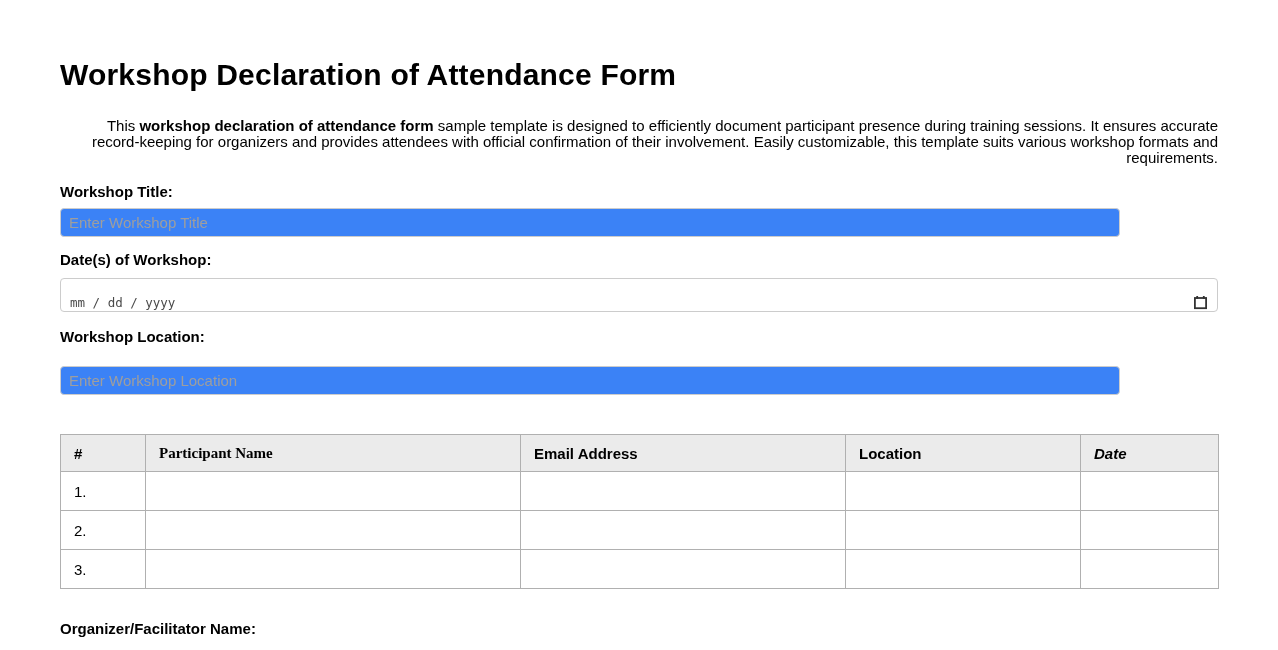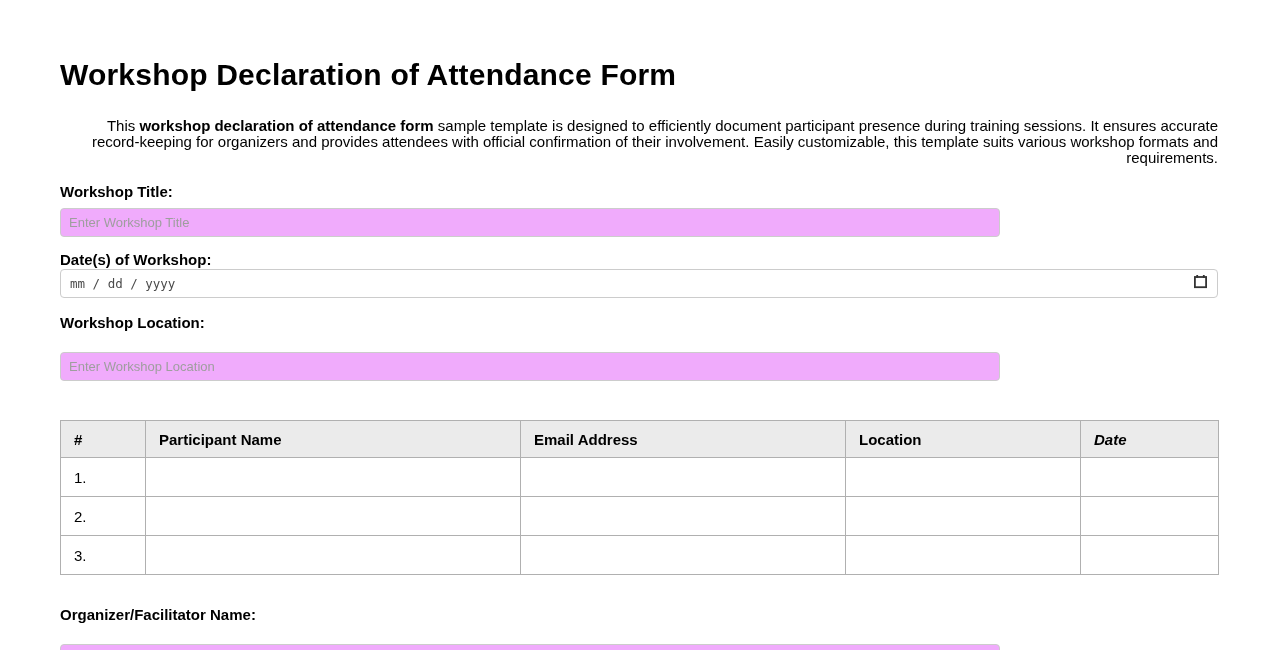--- a/index.html
+++ b/index.html
@@ -33,42 +33,42 @@
     font-size: 15px;
     line-height: 18px;
     font-weight: bold;
   }
   .field-label.mt14 { margin-top: 14px; }
   .field-label.mt16 { margin-top: 16px; }
   .field-label.mt31 { margin-top: 31px; }
   input.txt {
     display: block;
     margin-top: 7px;
-    width: 940px;
+    width: 1060px;
     height: 29px;
     border: 1px solid #cccccc;
     border-radius: 4px;
     padding: 0 8px;
     font-family: "Liberation Sans", sans-serif;
-    font-size: 13px;
+    font-size: 15px;
     color: #000;
-    background: #f0abfc;
+    background: #3b82f6;
     outline: none;
   }
   input.txt::placeholder { color: #9e9e9e; opacity: 1; }
   input.mt8 { margin-top: 20px; }
   .datebox {
+    margin-top: 9px;
     width: 1158px;
     height: 29px;
     border: 1px solid #cccccc;
     border-radius: 4px;
     background: #fff;
     display: flex;
-    align-items: center;
-    padding: 0 9px;
+    padding: 16px 9px;
     cursor: text;
   }
   .dateval {
     font-family: "DejaVu Sans Mono", monospace;
     font-size: 12.5px;
     color: #4a4a4a;
     flex: 1;
   }
   .cal-icon { flex: 0 0 auto; }
   table.attendance {
@@ -86,21 +86,21 @@
   table.attendance th {
     background: #ebebeb;
     height: 37px;
     font-weight: bold;
   }
   table.attendance td {
     height: 39px;
     background: #ffffff;
   }
   .col-num  { width: 85px; }
-  .col-name { width: 375px; }
+  .col-name { width: 375px; font-family: Liberation Serif, serif; }
   .col-email{ width: 325px; }
   .col-sig  { width: 235px; }
   .col-date { width: 138px; font-style: italic; }
 </style>
 </head>
 <body>
 
 <div class="page">
 
   <h1 class="page-title">Workshop Declaration of Attendance Form</h1>

